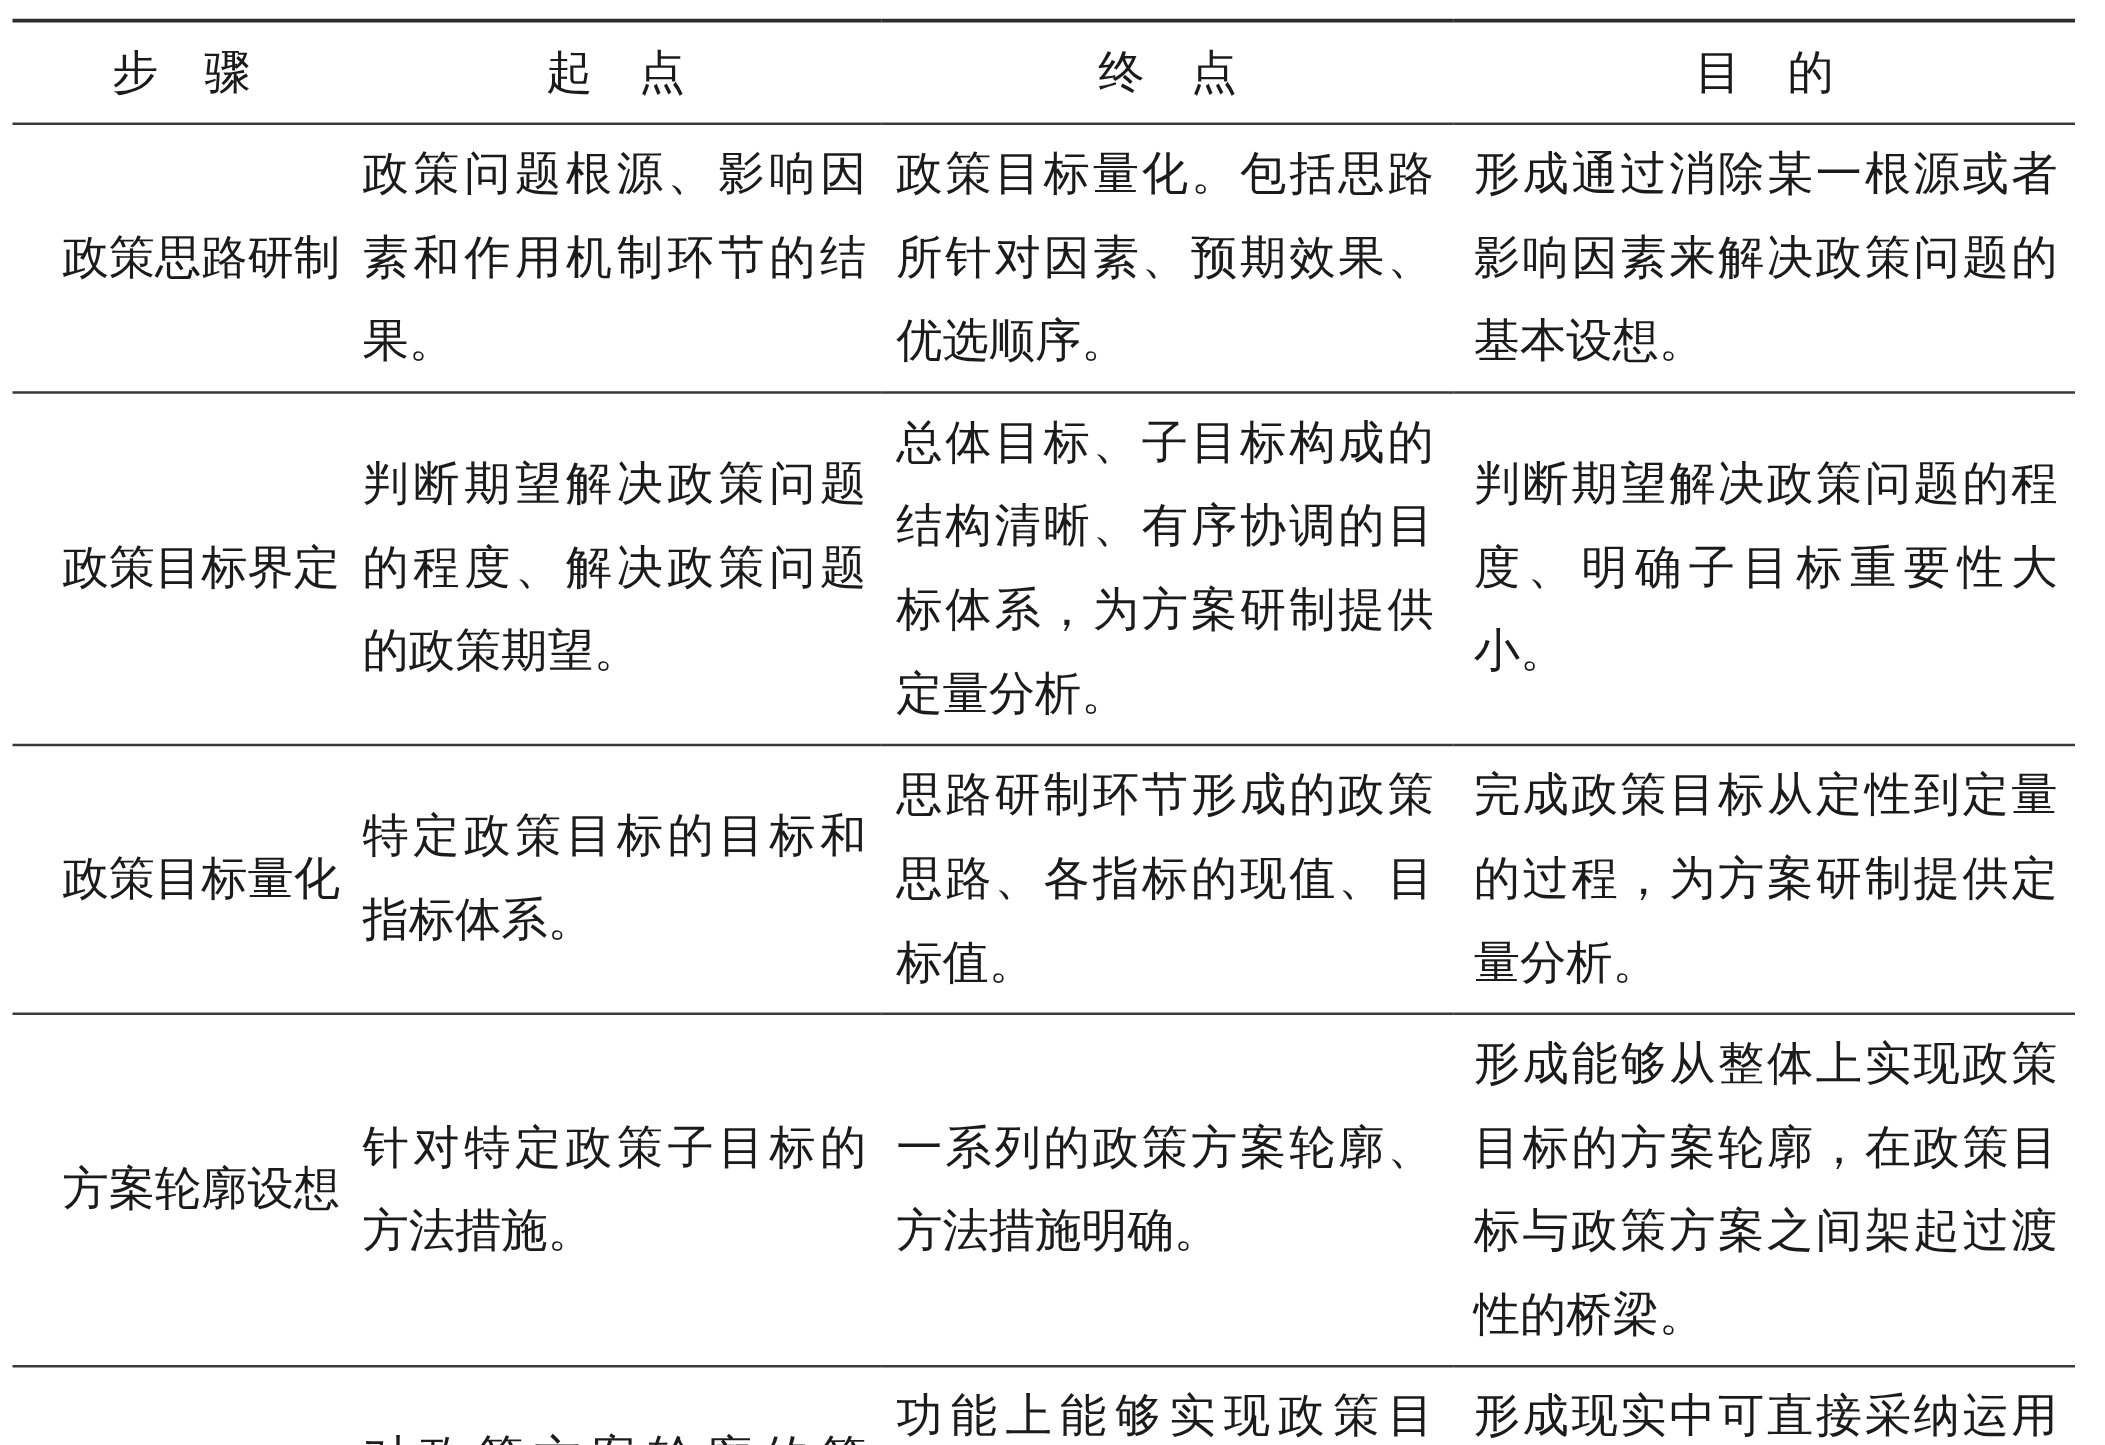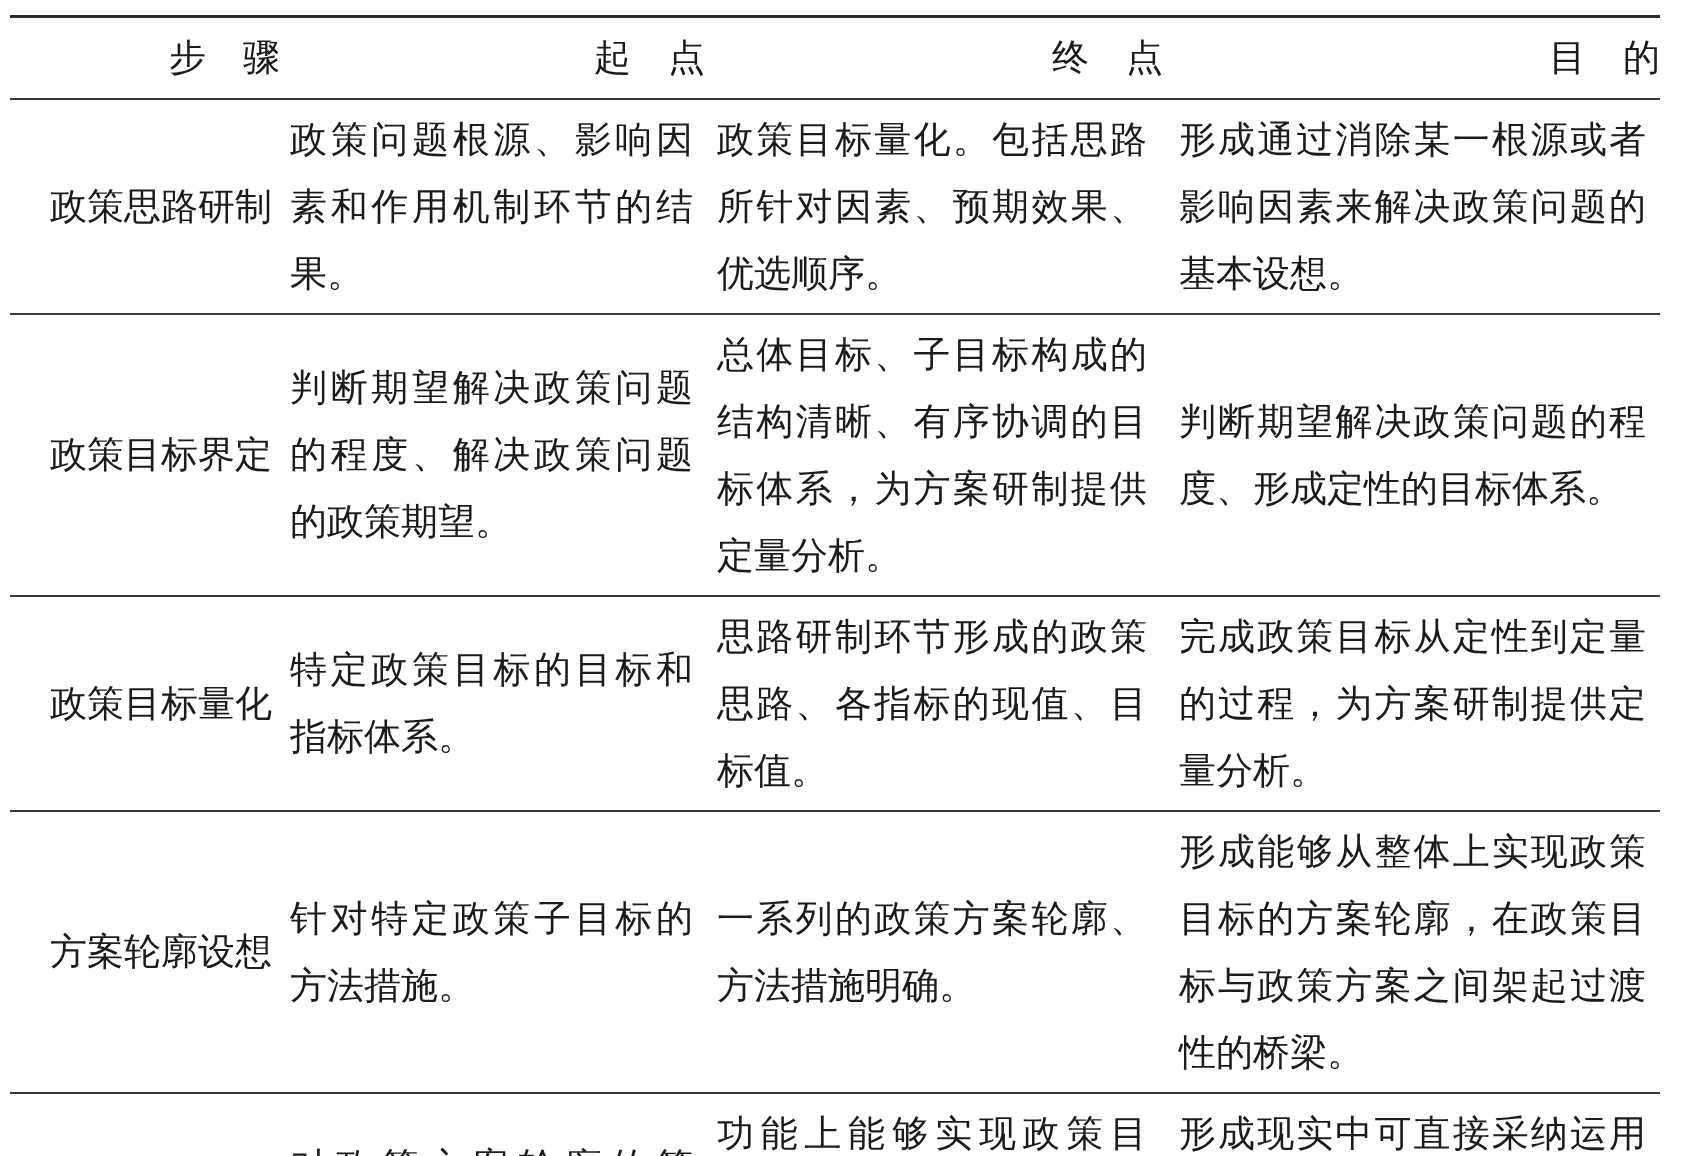--- a/index.html
+++ b/index.html
@@ -30,21 +30,21 @@
   thead tr { height: 82px; }
   tbody tr:nth-child(1) { height: 196px; }
   tbody tr:nth-child(2) { height: 204px; }
   tbody tr:nth-child(3) { height: 199px; }
   tbody tr:nth-child(4) { height: 238px; }
   tbody tr:nth-child(5) { height: 200px; }
 
   th {
     font-weight: normal;
     font-size: 37px;
-    text-align: right;
+    text-align: center;
     vertical-align: middle;
     border-bottom: 2px solid #3a3a3a;
     padding: 0;
   }
   th .hdr {
     letter-spacing: 1em;
     margin-right: -1em;
     white-space: nowrap;
   }
   td {
@@ -90,21 +90,21 @@
     <tr>
       <td class="step-col">政策思路研制</td>
       <td class="start-col">政策问题根源、影响因素和作用机制环节的结果。</td>
       <td class="end-col">政策目标量化。包括思路所针对因素、预期效果、优选顺序。</td>
       <td class="purpose-col">形成通过消除某一根源或者影响因素来解决政策问题的基本设想。</td>
     </tr>
     <tr>
       <td class="step-col">政策目标界定</td>
       <td class="start-col">判断期望解决政策问题的程度、解决政策问题的政策期望。</td>
       <td class="end-col">总体目标、子目标构成的结构清晰、有序协调的目标体系，为方案研制提供定量分析。</td>
-      <td class="purpose-col">判断期望解决政策问题的程度、形成定性的目标体系。</td>
+      <td class="purpose-col">判断期望解决政策问题的程度、明确子目标重要性大小。</td>
     </tr>
     <tr>
       <td class="step-col">政策目标量化</td>
       <td class="start-col">特定政策目标的目标和指标体系。</td>
       <td class="end-col">思路研制环节形成的政策思路、各指标的现值、目标值。</td>
       <td class="purpose-col">完成政策目标从定性到定量的过程，为方案研制提供定量分析。</td>
     </tr>
     <tr>
       <td class="step-col">方案轮廓设想</td>
       <td class="start-col">针对特定政策子目标的方法措施。</td>

